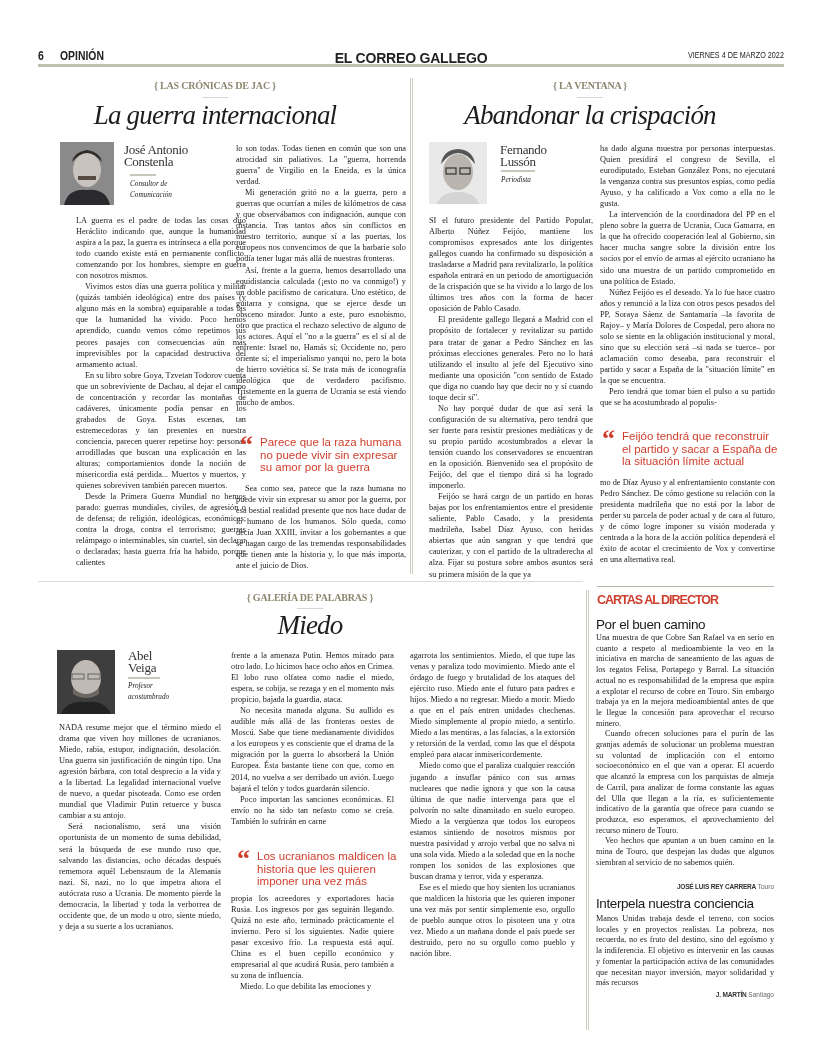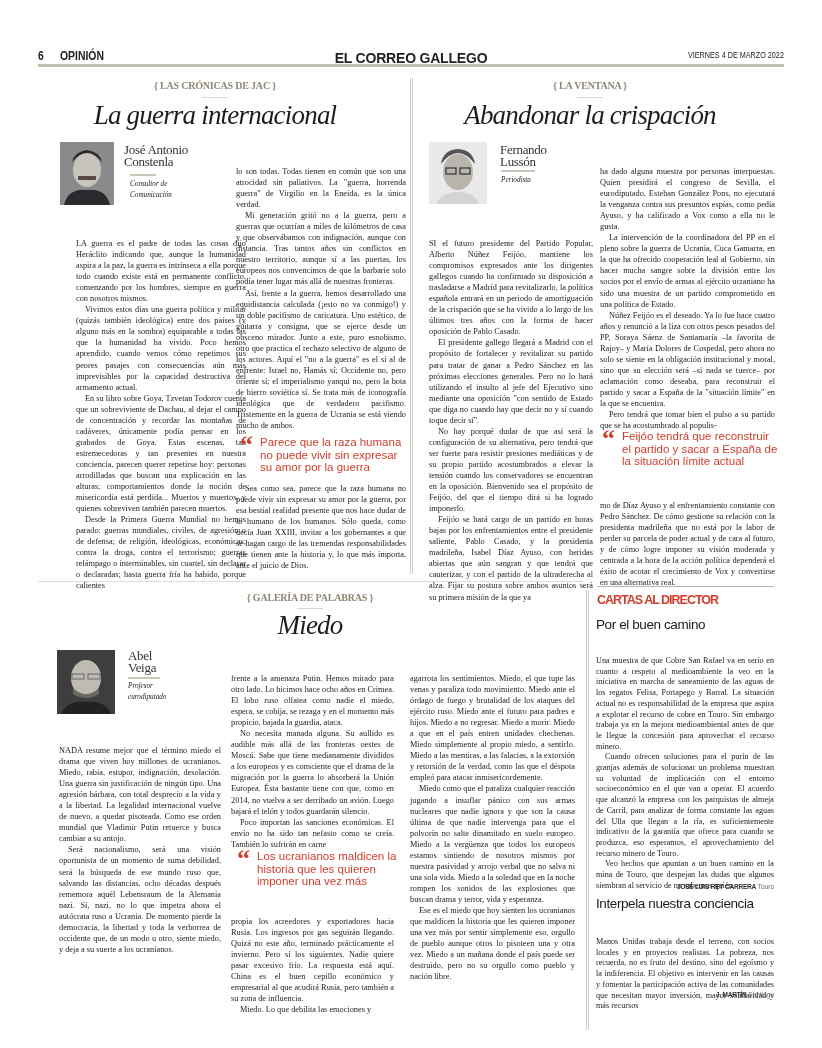--- a/index.html
+++ b/index.html
@@ -18,21 +18,21 @@
   .title { position: absolute; text-align: center; font-style: italic; font-size: 27px; color: #1d1d1d; letter-spacing: -0.8px; white-space: nowrap; }
 
   .photo { position: absolute; background: #666; overflow: hidden; }
   .photo svg { width: 100%; height: 100%; display: block; }
   .author-name { position: absolute; font-size: 13px; line-height: 12px; color: #333; letter-spacing: -0.3px; }
   .author-rule { position: absolute; height: 1.5px; background: #c9c7bc; }
   .author-role { position: absolute; font-size: 7.2px; line-height: 11px; font-style: italic; color: #222; }
 
   .col { position: absolute; font-size: 8.3px; line-height: 11.05px; text-align: justify; color: #222; hyphens: auto; }
   .col p { text-indent: 9px; }
-  .col p.first { text-indent: 0; margin-top: 23px; }
+  .col p.first { text-indent: 0; }
 
   .quote { position: absolute; font-family: "Liberation Sans", sans-serif; color: #cf3e2c; font-size: 11.5px; line-height: 12.5px; }
   .quote .qmark { position: absolute; left: 0; top: -4px; font-size: 26px; font-family: "Liberation Serif", serif; font-weight: bold; line-height: 26px; }
   .quote .qtext { position: absolute; left: 20px; top: 0; width: 200px; }
 
   .vdiv { position: absolute; width: 1px; background: #cfcdc4; }
 
   .cartas-head { position: absolute; left: 597px; top: 593px; font-family: "Liberation Sans", sans-serif; font-weight: bold; font-size: 12.5px; color: #cf3e2c; letter-spacing: -1px; }
   .cartas-topline { position: absolute; left: 597px; top: 586px; width: 177px; height: 1px; background: #b9b6aa; }
   .letter-title { position: absolute; left: 596px; font-family: "Liberation Sans", sans-serif; font-size: 13.5px; color: #1a1a1a; letter-spacing: -0.4px; }
@@ -162,21 +162,21 @@
         <path d="M4 64 Q10 50 29 52 Q48 50 54 64Z" fill="#222"></path>
       </svg>
   </div>
   <div class="author-name" style="left:128px;top:650px;">
     <div>Abel</div>
     <div>Veiga</div>
   </div>
   <div class="author-rule" style="left:128px;top:677px;width:32px;"></div>
   <div class="author-role" style="left:128px;top:681px;">
     <div>Profesor</div>
-    <div>eurodiputado</div>
+    <div>acostumbrado</div>
   </div>
 
   <div class="col" style="left:59px;top:722px;width:162px;">
     <p class="first">NADA resume mejor que el término miedo el drama que viven hoy millones de ucranianos. Miedo, rabia, estupor, indignación, desolación. Una guerra sin justificación de ningún tipo. Una agresión bárbara, con total desprecio a la vida y a la libertad. La legalidad internacional vuelve de nuevo, a quedar pisoteada. Como ese orden mundial que Vladimir Putin retuerce y busca cambiar a su antojo.</p>
     <p>Será nacionalismo, será una visión oportunista de un momento de suma debilidad, será la búsqueda de ese mundo ruso que, salvando las distancias, ocho décadas después rememora aquél Lebensraum de la Alemania nazi. Sí, nazi, no lo que impetra ahora el autócrata ruso a Ucrania. De momento pierde la democracia, la libertad y toda la verborrea de occidente que, de un modo u otro, siente miedo, y deja a su suerte a los ucranianos.</p>
   </div>
   <div class="col" style="left:231px;top:650px;width:163px;">
     <p class="first">frente a la amenaza Putin. Hemos mirado para otro lado. Lo hicimos hace ocho años en Crimea. El lobo ruso olfatea como nadie el miedo, espera, se cobija, se rezaga y en el momento más propicio, bajada la guardia, ataca.</p>
     <p>No necesita manada alguna. Su aullido es audible más allá de las fronteras oestes de Moscú. Sabe que tiene medianamente divididos a los europeos y es consciente que el drama de la migración por la guerra lo absorberá la Unión Europea. Ésta bastante tiene con que, como en 2014, no vuelva a ser derribado un avión. Luego bajará el telón y todos guardarán silencio.</p>
     <p>Poco importan las sanciones económicas. El envío no ha sido tan nefasto como se creía. También lo sufrirán en carne</p>

